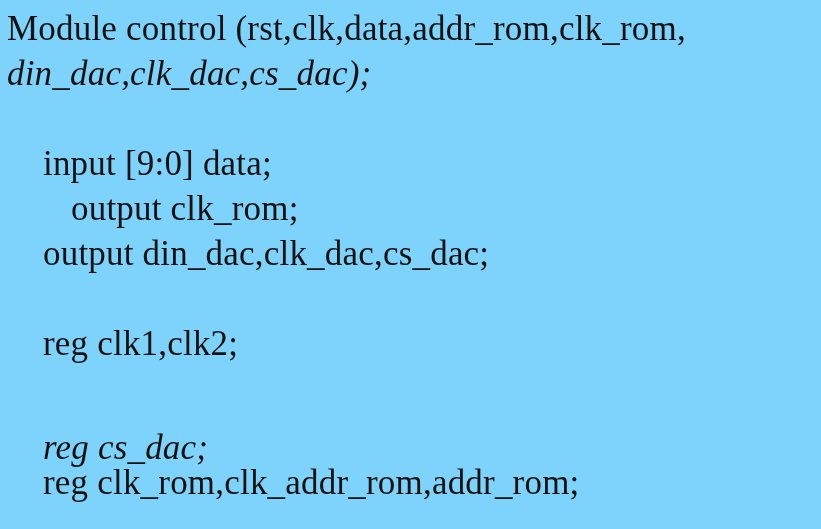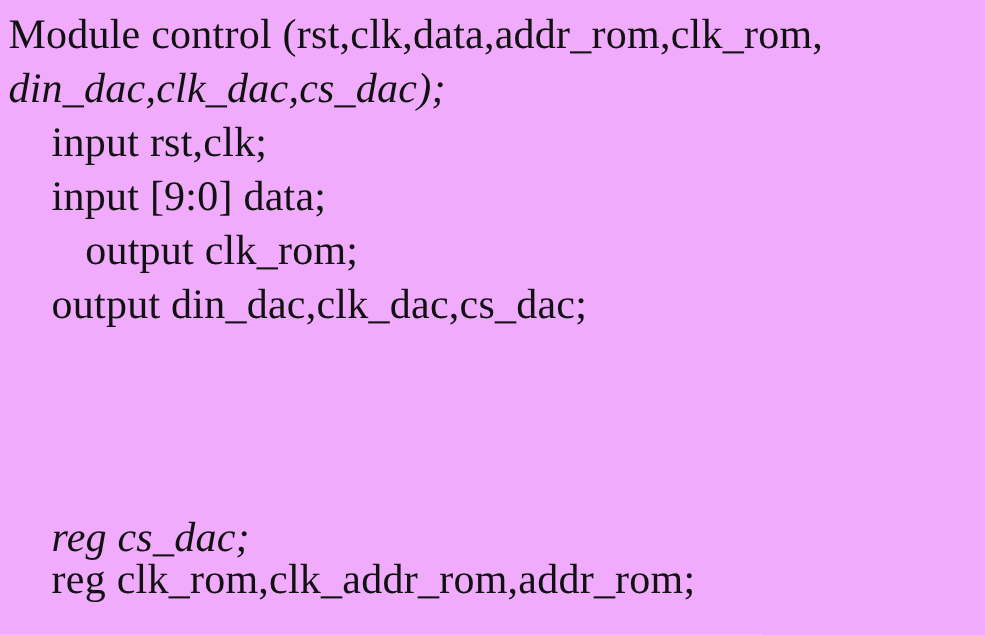--- a/index.html
+++ b/index.html
@@ -12,21 +12,21 @@
     height: 529px;
     overflow: hidden;
     font-family: "Liberation Serif", "DejaVu Serif", serif;
     color: #000000;
   }
 
   #code-listing {
     position: relative;
     width: 821px;
     height: 529px;
-    background: #f0abfc;
+    background: #7dd3fc;
     padding: 0;
     box-sizing: border-box;
   }
 
   .code-line {
     position: absolute;
     left: 0;
     white-space: pre;
     font-family: "Liberation Serif", "DejaVu Serif", serif;
     font-size: 35px;
@@ -54,20 +54,20 @@
   .ln-9  { top: 425px; font-style: italic; }
   .ln-10 { top: 460px; }
 </style>
 </head>
 <body>
 
 <div id="code-listing">
 
   <div class="code-line indent-0 ln-0">Module control (rst,clk,data,addr_rom,clk_rom,</div>
   <div class="code-line indent-0 ln-1">din_dac,clk_dac,cs_dac);</div>
-  <div class="code-line indent-1 ln-2">input rst,clk;</div>
   <div class="code-line indent-1 ln-3">input [9:0] data;</div>
   <div class="code-line indent-1 ln-4">output clk_rom;</div>
   <div class="code-line indent-1 ln-5">output din_dac,clk_dac,cs_dac;</div>
+  <div class="code-line indent-1 ln-7">reg clk1,clk2;</div>
   <div class="code-line indent-1 ln-9">reg cs_dac;</div>
   <div class="code-line indent-1 ln-10">reg clk_rom,clk_addr_rom,addr_rom;</div>
 
 </div>
 
 </body></html>

